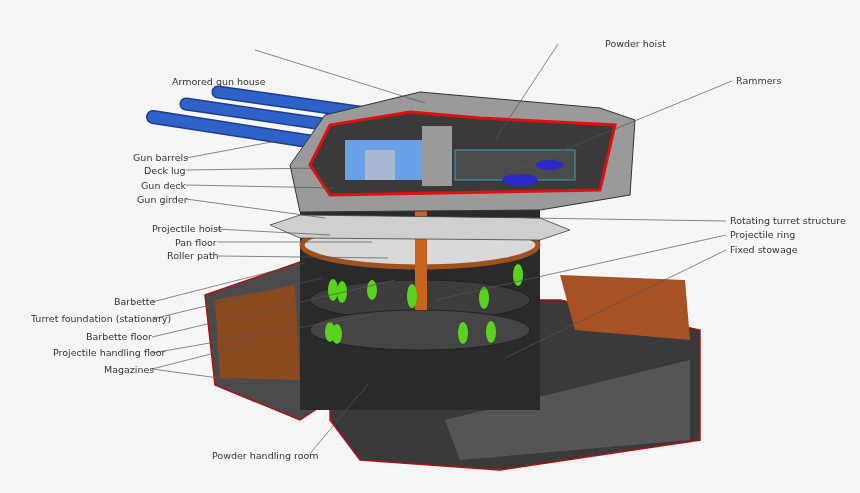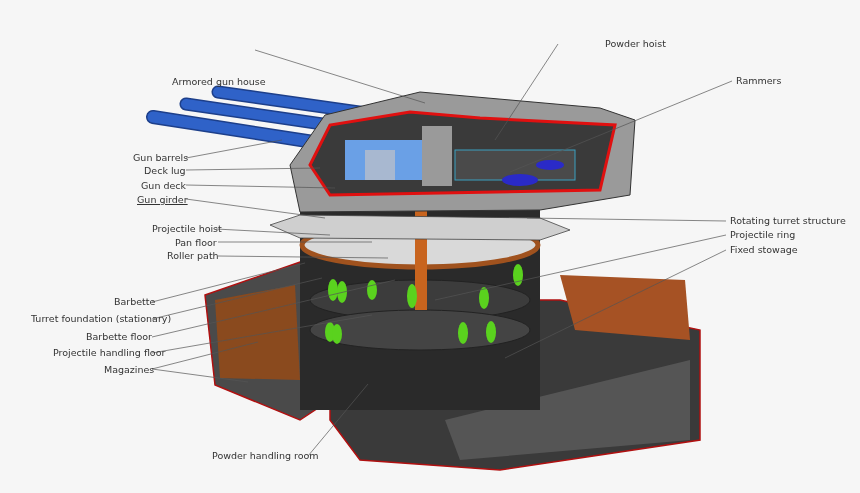--- a/index.html
+++ b/index.html
@@ -83,21 +83,21 @@
     <line x1="726" y1="221" x2="527" y2="218"></line>
     <line x1="726" y1="235" x2="435" y2="300"></line>
     <line x1="726" y1="250" x2="505" y2="358"></line>
   </g>
 </svg>
 
 <div class="lbl" style="left:172px;top:28px;margin-top:48px;">Armored gun house</div>
 <div class="lbl" style="left:133px;top:152px;">Gun barrels</div>
 <div class="lbl" style="left:144px;top:165px;">Deck lug</div>
 <div class="lbl" style="left:141px;top:180px;">Gun deck</div>
-<div class="lbl" style="left:137px;top:194px;text-decoration:underline;">Gun girder</div>
+<div class="lbl" style="left:137px;top:194px;">Gun girder</div>
 <div class="lbl" style="left:152px;top:223px;">Projectile hoist</div>
 <div class="lbl" style="left:175px;top:237px;">Pan floor</div>
 <div class="lbl" style="left:167px;top:250px;">Roller path</div>
 <div class="lbl" style="left:114px;top:296px;">Barbette</div>
 <div class="lbl" style="left:31px;top:313px;">Turret foundation (stationary)</div>
 <div class="lbl" style="left:86px;top:331px;">Barbette floor</div>
 <div class="lbl" style="left:53px;top:347px;">Projectile handling floor</div>
 <div class="lbl" style="left:104px;top:364px;">Magazines</div>
 <div class="lbl" style="left:212px;top:450px;text-align:center;">Powder handling room</div>
 

